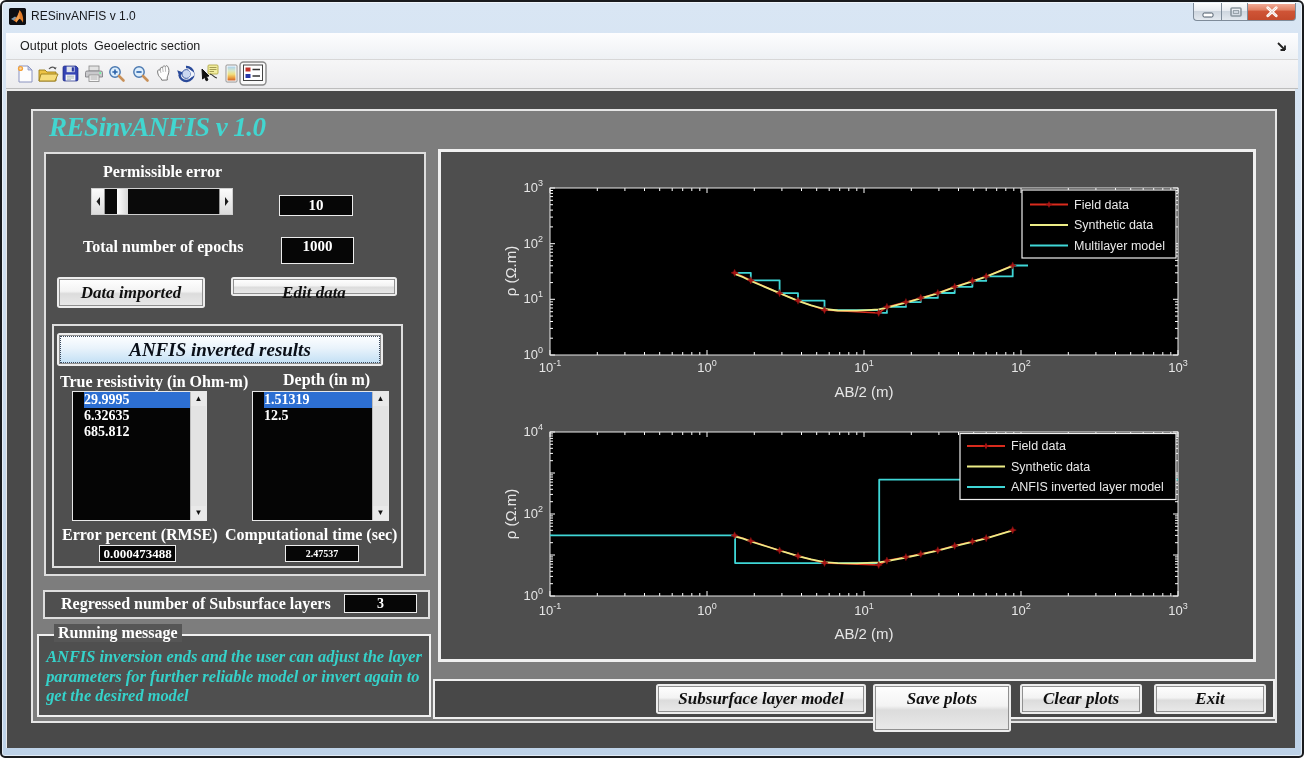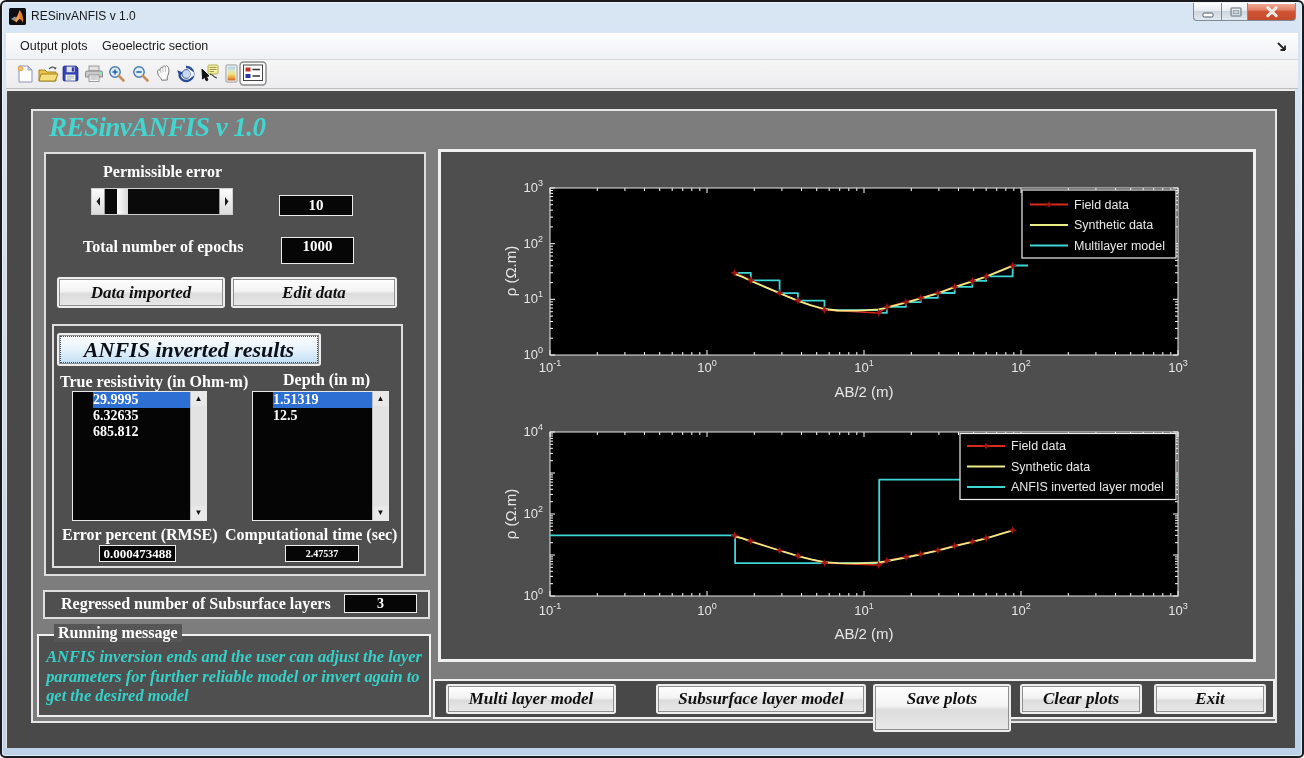--- a/index.html
+++ b/index.html
@@ -40,21 +40,21 @@
 .runmsg{position:absolute;left:234px;top:647px;white-space:nowrap;transform:translateX(-50%);
  font:italic bold 16.4px/19.5px "Liberation Serif",serif;color:#35d2ca;z-index:3}
 .wlab{position:absolute;color:#fff;font:bold 16px "Liberation Serif",serif;white-space:nowrap}
 .blk{position:absolute;background:#060606;border:1px solid #ececec;color:#fff;
  font:bold 15px "Liberation Serif",serif;text-align:center}
 .gbtn{position:absolute;border:1px solid #909090;box-shadow:0 0 0 2px #ededed;
  background:linear-gradient(#fefefe 0%,#f3f3f3 45%,#dcdcdc 55%,#e8e8e8 100%);
  color:#101010;font:italic bold 17px "Liberation Serif",serif;text-align:center;border-radius:1px}
 .listbox{position:absolute;background:#050505;border:1px solid #e8e8e8;
  font:bold 14px/16px "Liberation Serif",serif;color:#fff}
-.lbitems{position:absolute;left:0;top:0;right:16px;bottom:0;padding-left:20px}
+.lbitems{position:absolute;left:0;top:0;right:16px;bottom:0;padding-left:11px}
 .lbsel{background:#2d6fd2}
 .sbar{position:absolute;right:0;top:0;width:16px;bottom:0;background:#e3e3e3;border-left:1px solid #bdbdbd}
 .sarr{position:absolute;left:0;width:15px;height:14px;background:#e9e9e9;color:#111;
  font-size:8px;line-height:14px;text-align:center}
 </style></head>
 <body>
 <div class="page">
 <div class="win"></div>
 <svg class="mlicon" style="position:absolute;left:9px;top:8px;width:17px;height:17px" viewBox="0 0 17 17">
       <rect width="17" height="17" rx="2" fill="#0d0e12"></rect>
@@ -76,21 +76,21 @@
             <path d="M19.8 4.8 L28.2 12.8"></path>
             <path d="M28.2 4.8 L19.8 12.8"></path>
           </g>
           <g stroke="#8d2f16" stroke-width="0.8" fill="none">
             <path d="M19.5 4.5 L28.5 13 M28.5 4.5 L19.5 13" opacity="0.3"></path>
           </g>
         </svg></div>
 </div>
 <div class="menubar">
       <span style="left:14px">Output plots</span>
-      <span style="left:96px">Geoelectric section</span>
+      <span style="left:88px">Geoelectric section</span>
 <svg style="position:absolute;right:10px;top:8px" width="12" height="12" viewBox="0 0 12 12">
         <path d="M2 2 L9 9 M9 9 L9 4.5 M9 9 L4.5 9" stroke="#222" stroke-width="1.8" fill="none"></path>
       </svg>
     </div>
 <div class="toolbar"><svg width="1292" height="28" viewBox="0 0 1292 28">
 <g transform="translate(12,6)">
           <path d="M1 0 H10 L14 4 V16 H1 Z" fill="#fdfdfd" stroke="#8a93c0" stroke-width="1"></path>
           <path d="M10 0 L14 4 H10 Z" fill="#c8d0e8" stroke="#8a93c0" stroke-width="0.8"></path>
           <circle cx="2.5" cy="2.5" r="2.6" fill="#f4a23a"></circle>
           <circle cx="2.5" cy="2.5" r="1.2" fill="#fbd9a8"></circle>
@@ -180,23 +180,23 @@
           <path d="M8 8 L4.5 12.5 L8 17 Z" fill="#1a1a1a"></path>
         </svg></div>
  <div style="position:absolute;right:0;top:0;width:13px;height:25px;background:linear-gradient(#fbfbfb,#dcdcdc);border-left:1px solid #9a9a9a"><svg width="13" height="25">
           <path d="M5 8 L8.5 12.5 L5 17 Z" fill="#1a1a1a"></path>
         </svg></div>
  <div style="position:absolute;left:25px;top:0;width:11px;height:25px;background:linear-gradient(90deg,#fff,#d8d8d8)"></div>
 </div>
 <div class="blk" style="left:279px;top:195px;width:74px;height:21px;line-height:19px">10</div>
 <div class="wlab" style="left:83px;top:238px">Total number of epochs</div>
 <div class="blk" style="left:281px;top:237px;width:73px;height:27px;line-height:17px">1000</div>
-<div class="gbtn" style="left:59px;top:279px;width:164px;height:27px;line-height:25px">Data imported</div>
-<div class="gbtn" style="left:233px;top:279px;width:162px;height:27px;line-height:25px">Edit data</div>
-<div class="gbtn" style="left:59px;top:335px;width:260px;height:29px;line-height:27px;background:linear-gradient(#fdfeff 0%,#e9f3fb 45%,#c3e0f5 100%);color:#0a0f18;font-size:22px;outline:1px dotted #3a4a5e;outline-offset:-2px">ANFIS inverted results</div>
+<div class="gbtn" style="left:59px;top:279px;width:144px;height:27px;line-height:25px">Data imported</div>
+<div class="gbtn" style="left:233px;top:279px;width:162px;height:15px;line-height:25px">Edit data</div>
+<div class="gbtn" style="left:59px;top:335px;width:322px;height:29px;line-height:27px;background:linear-gradient(#fdfeff 0%,#e9f3fb 45%,#c3e0f5 100%);color:#0a0f18;font-size:19px;outline:1px dotted #3a4a5e;outline-offset:-2px">ANFIS inverted results</div>
 <div class="wlab" style="left:60px;top:373px">True resistivity (in Ohm-m)</div>
 <div class="wlab" style="left:283px;top:371px">Depth (in m)</div>
 <div class="listbox" style="left:72px;top:391px;width:135px;height:130px">
  <div class="lbitems">
         <div class="lbsel">29.9995</div>
         <div>6.32635</div>
         <div>685.812</div>
       </div>
  <div class="sbar">
         <div class="sarr" style="top:0">▲</div>
@@ -212,21 +212,20 @@
         <div class="sarr" style="top:0">▲</div>
         <div class="sarr" style="bottom:0">▼</div>
       </div>
 </div>
 <div class="wlab" style="left:62px;top:526px">Error percent (RMSE)</div>
 <div class="wlab" style="left:225px;top:526px">Computational time (sec)</div>
 <div class="blk" style="left:99px;top:545px;width:77px;height:17px;line-height:15px;font-size:13px">0.000473488</div>
 <div class="blk" style="left:285px;top:545px;width:74px;height:17px;line-height:15px;font-size:10px">2.47537</div>
 <div class="wlab" style="left:61px;top:595px;font-size:16px">Regressed number of Subsurface layers</div>
 <div class="blk" style="left:344px;top:594px;width:73px;height:19px;line-height:17px;font-size:14px">3</div>
-<div class="gbtn" style="left:448px;top:686px;width:166px;height:26px;line-height:24px">Multi layer model</div>
 <div class="gbtn" style="left:658px;top:686px;width:206px;height:26px;line-height:24px">Subsurface layer model</div>
 <div class="gbtn" style="left:875px;top:686px;width:134px;height:44px;line-height:24px">Save plots</div>
 <div class="gbtn" style="left:1022px;top:686px;width:118px;height:26px;line-height:24px">Clear plots</div>
 <div class="gbtn" style="left:1156px;top:686px;width:108px;height:26px;line-height:24px">Exit</div>
 
 <svg width="1304" height="758" viewBox="0 0 1304 758" style="position:absolute;left:0;top:0">
 <rect x="550" y="188" width="628" height="167" fill="#000"></rect>
 <rect x="550" y="432" width="628" height="164" fill="#000"></rect>
 <g stroke="#fff" stroke-width="1">
         <line x1="550.0" y1="355" x2="550.0" y2="350"></line>

